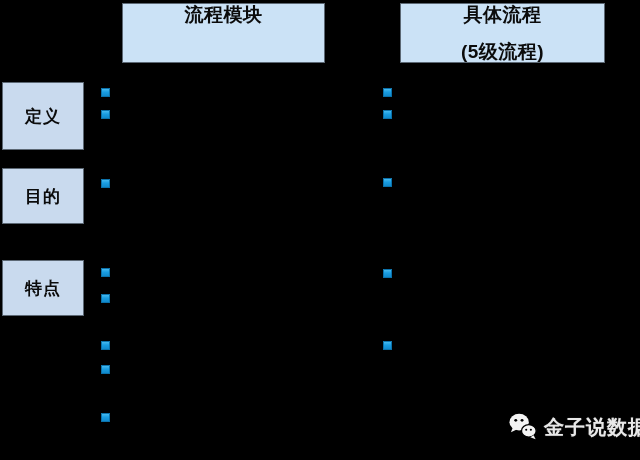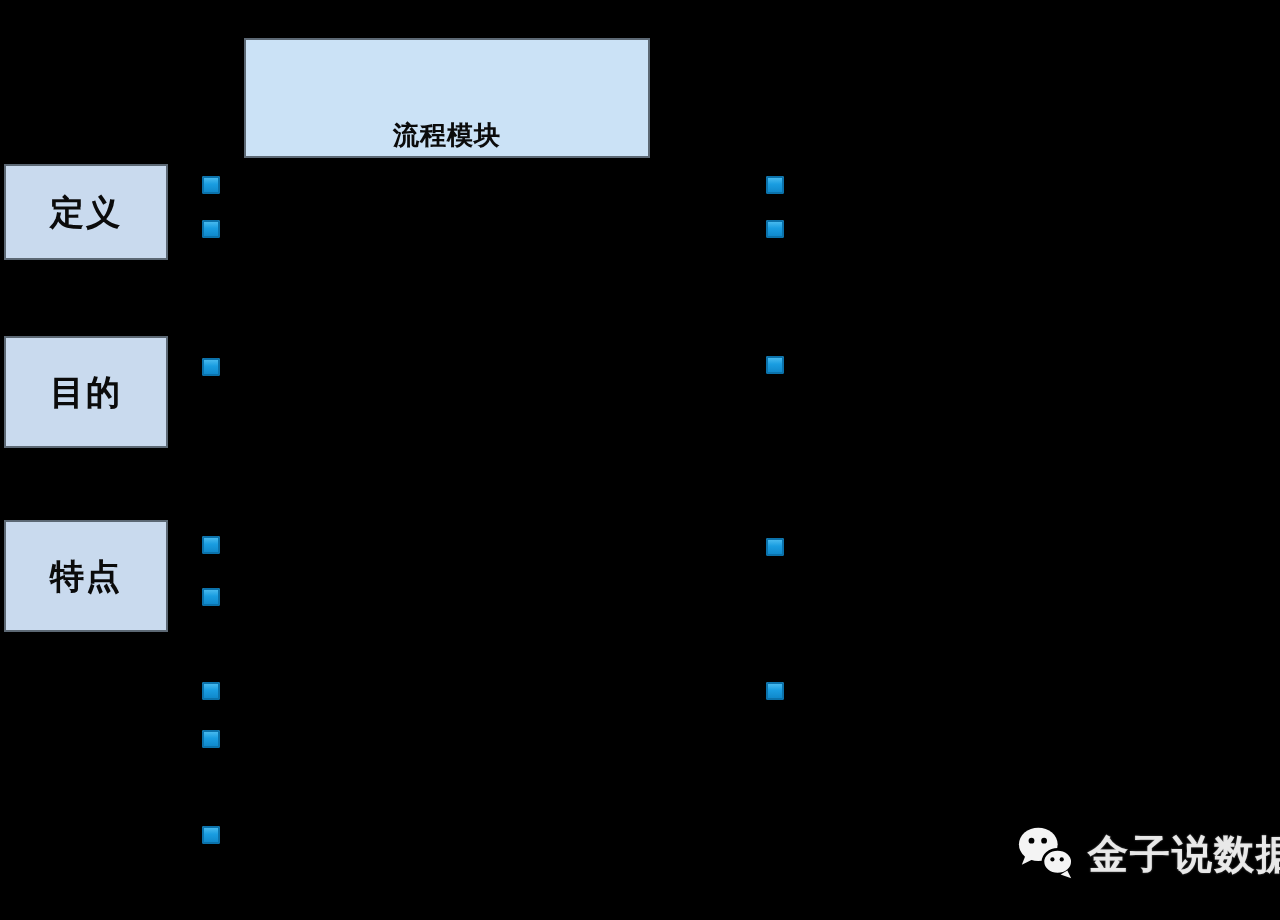--- a/index.html
+++ b/index.html
@@ -23,37 +23,36 @@
   .header-box {
     position: absolute;
     top: 3px;
     height: 60px;
     background: #CBE2F6;
     border: 1px solid #5C6874;
     box-sizing: border-box;
     display: flex;
     flex-direction: column;
     align-items: center;
-    justify-content: flex-end;
+    justify-content: space-between;
     text-align: center;
     color: #0b0b0b;
     font-weight: bold;
-    font-size: 13px;
+    font-size: 19px;
     line-height: 21px;
     letter-spacing: 0.5px;
-    margin-top: 16px;
   }
   .header-box.left  { left: 122px; width: 203px; }
   .header-box.right { left: 400px; width: 205px; }
   
   .row-box {
     position: absolute;
     left: 2px;
     width: 82px;
-    height: 48px;
+    height: 68px;
     background: #C9DAEE;
     border: 1px solid #5C6874;
     box-sizing: border-box;
     display: flex;
     align-items: center;
     justify-content: center;
     color: #0b0b0b;
     font-weight: bold;
     font-size: 17px;
     letter-spacing: 1px;
@@ -94,20 +93,24 @@
   }
 </style>
 </head>
 <body>
 
 <div class="stage">
 
   <div class="header-box left">
     <span>流程模块</span>
   </div>
+  <div class="header-box right">
+    <span>具体流程</span>
+    <span>(5级流程)</span>
+  </div>
 
   <div class="row-box r0">
     <span>定义</span>
   </div>
   <div class="row-box r1">
     <span>目的</span>
   </div>
   <div class="row-box r2">
     <span>特点</span>
   </div>

